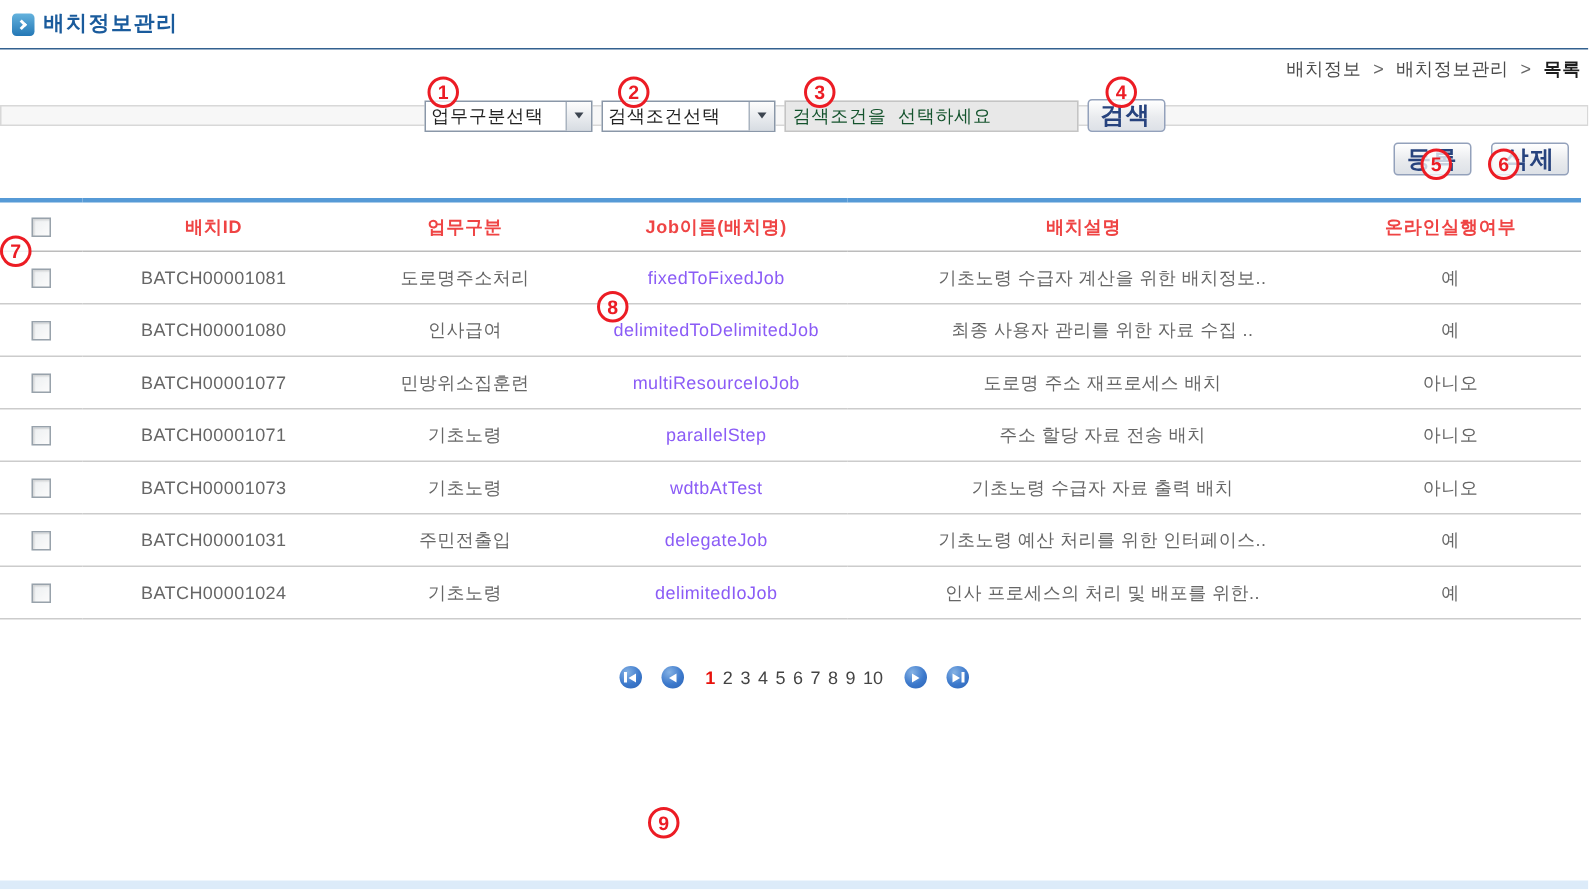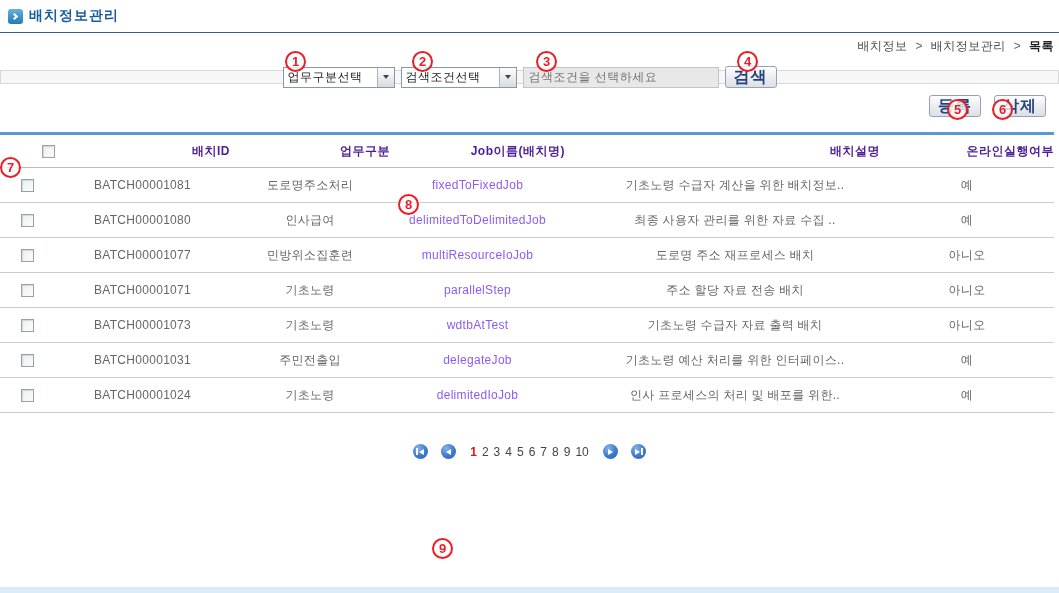--- a/index.html
+++ b/index.html
@@ -62,20 +62,21 @@
   
   .search-bar {
     margin-top: 13px;
     height: 14px;
     background: #f7f7f7;
     border: 1px solid #d8d8d8;
     display:flex;
     align-items:center;
     justify-content:center;
     gap: 6px;
+    font-family: Liberation Mono, monospace;
   }
   .select-box {
     height: 21px;
     background:#fff;
     border: 1px solid #8a97a8;
     display:flex;
     align-items:center;
     font-size: 12px;
     color:#222;
     letter-spacing: 0.5px;
@@ -93,21 +94,21 @@
     border-left:3.5px solid transparent;
     border-right:3.5px solid transparent;
     border-top:4px solid #3c4550;
   }
   .sb1 { width: 112px; }
   .sb2 { width: 116px; }
   .search-input {
     width: 196px; height: 21px;
     background:#e8e8e8;
     border: 1px solid #c4c4c4;
-    color:#737373;
+    color:#14532d;
     font-family: inherit;
     font-size: 12px;
     padding: 0 5px;
     letter-spacing: 0.5px;
   }
   .btn {
     height: 22px;
     padding: 0 8px;
     border: 1px solid #93a1bb;
     border-radius: 3px;
@@ -139,22 +140,22 @@
     table-layout: fixed;
   }
   table.grid thead tr {
     border-top: 3px solid #569ad6;
     border-bottom: 1px solid #bcbcbc;
     height: 34px;
   }
   table.grid th {
     font-size: 12px;
     font-weight: bold;
-    color: #4c1d95;
-    text-align: right;
+    color: #ef4444;
+    text-align: center;
     letter-spacing: 0.5px;
   }
   table.grid tbody tr {
     height: 35px;
     border-bottom: 1px solid #cccccc;
   }
   table.grid td {
     text-align: center;
     color: #666;
     font-size: 12px;

